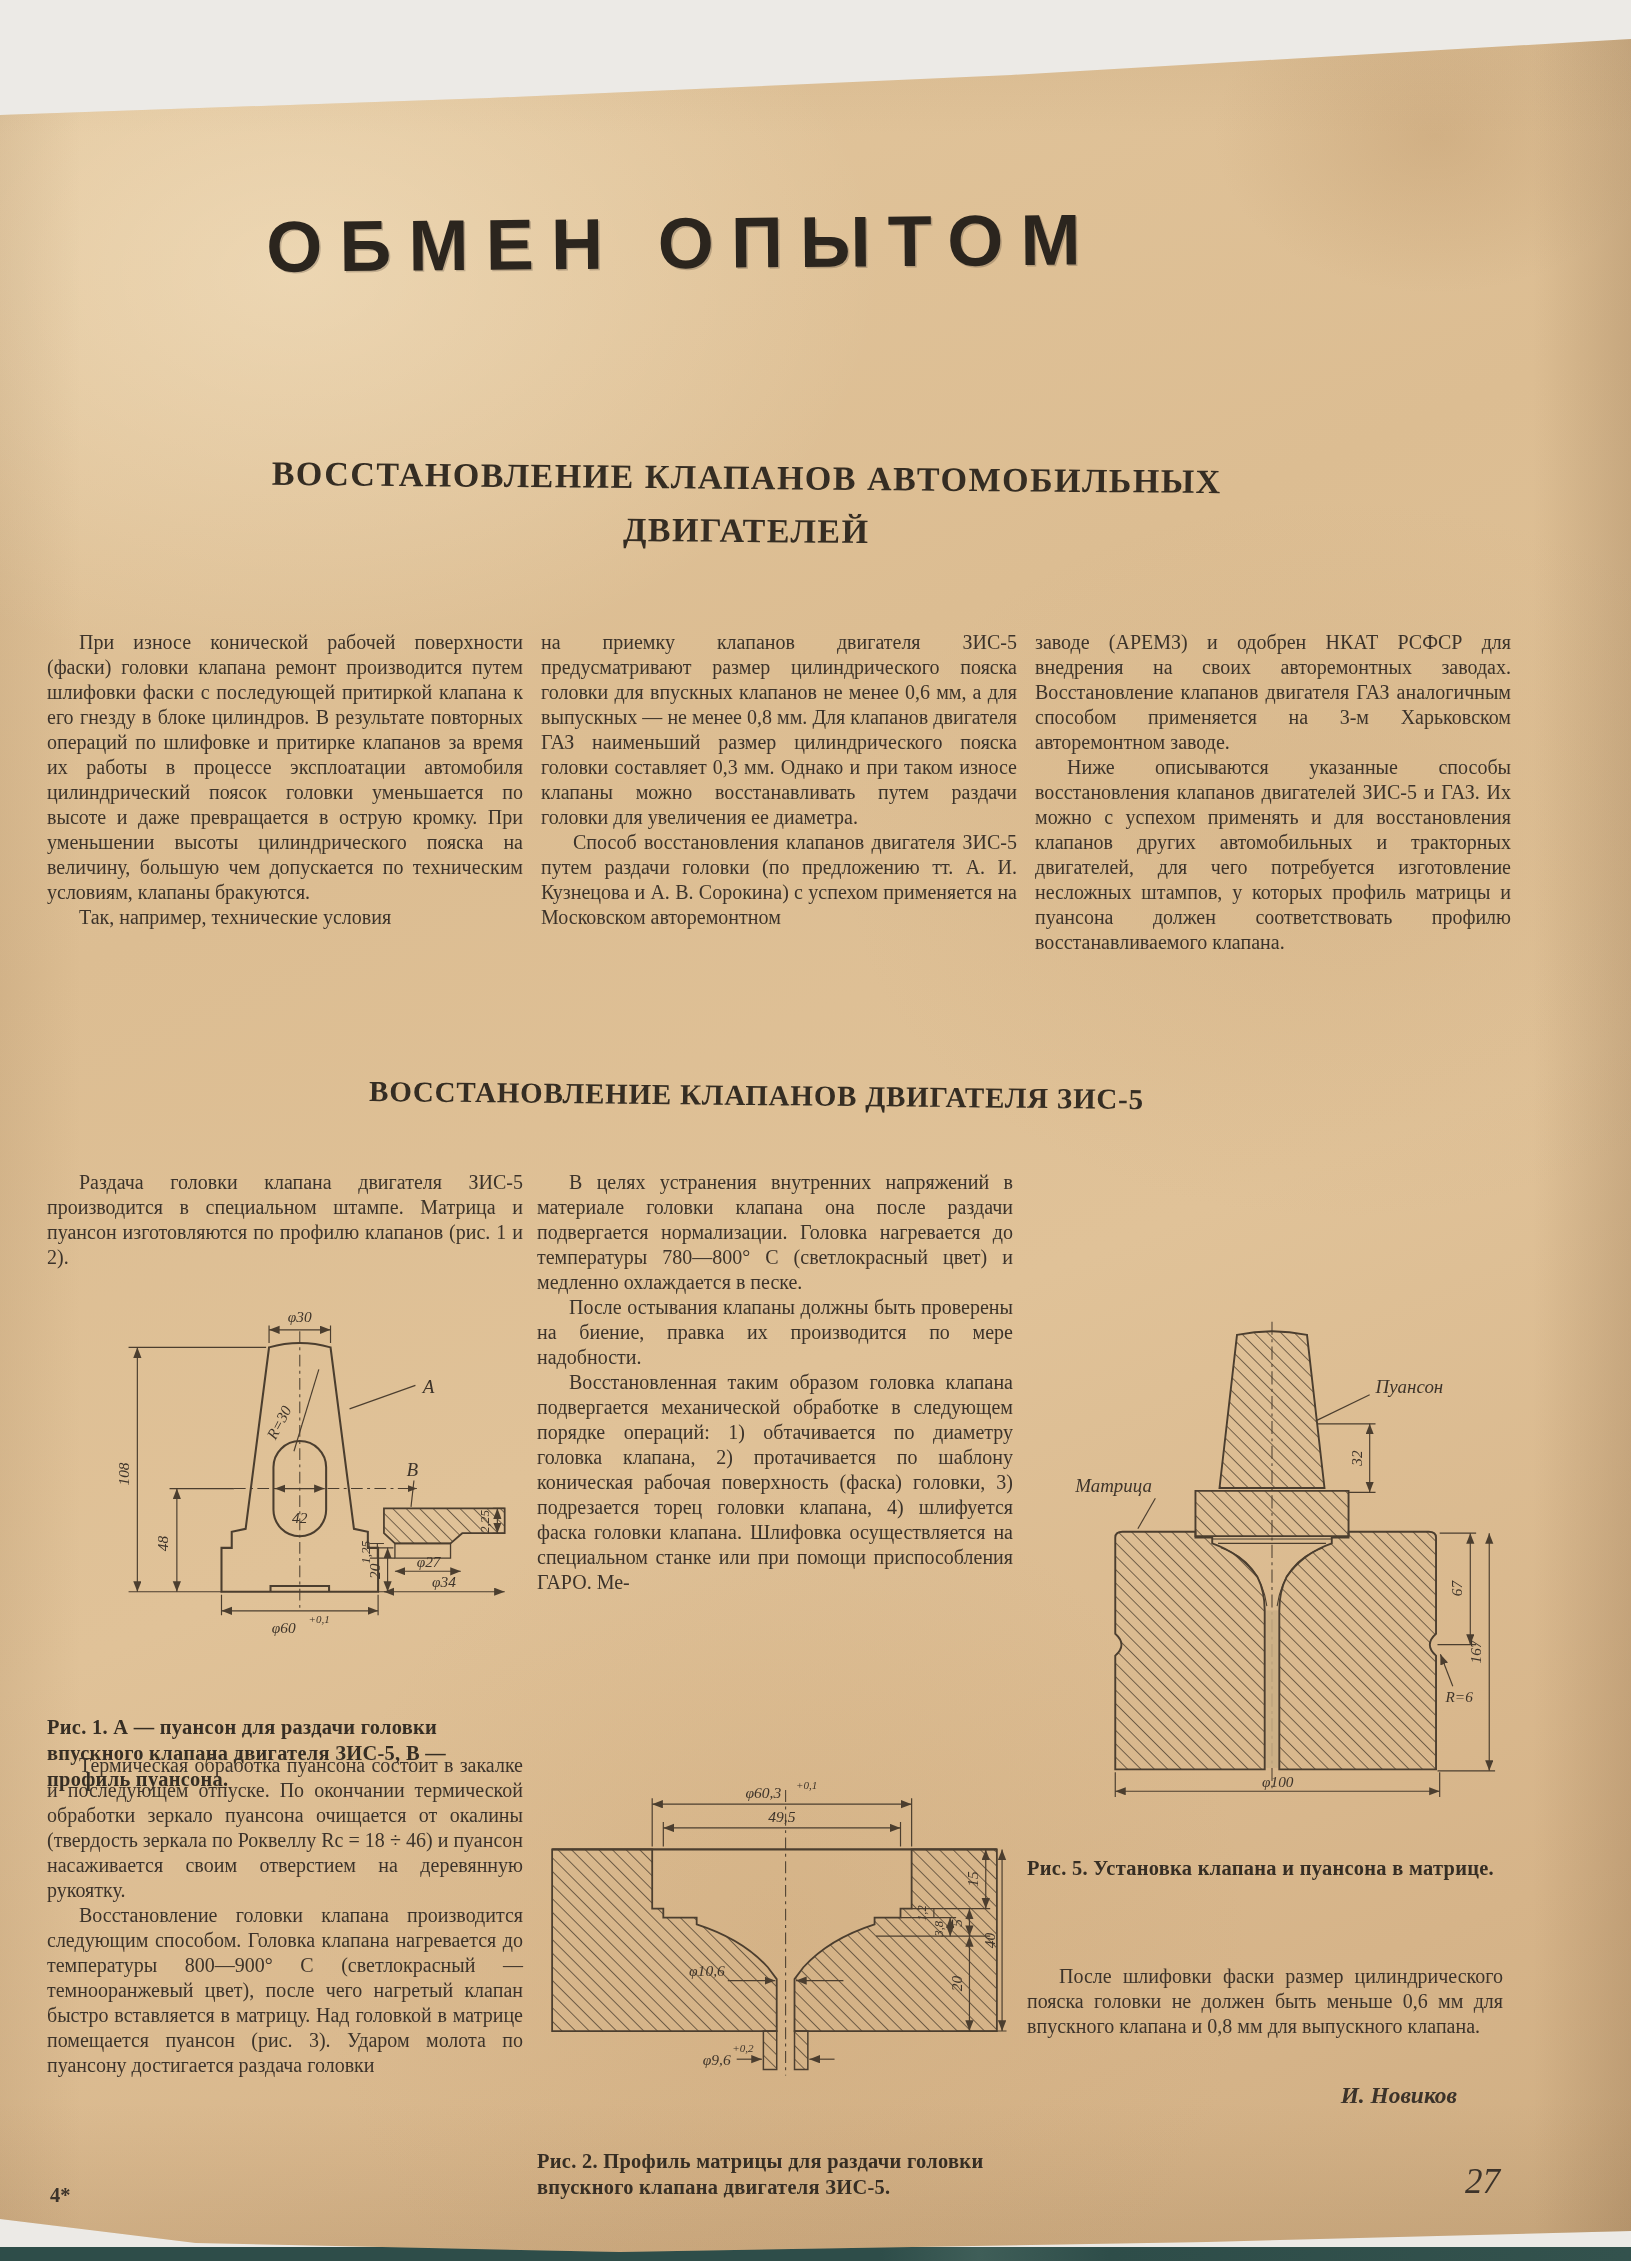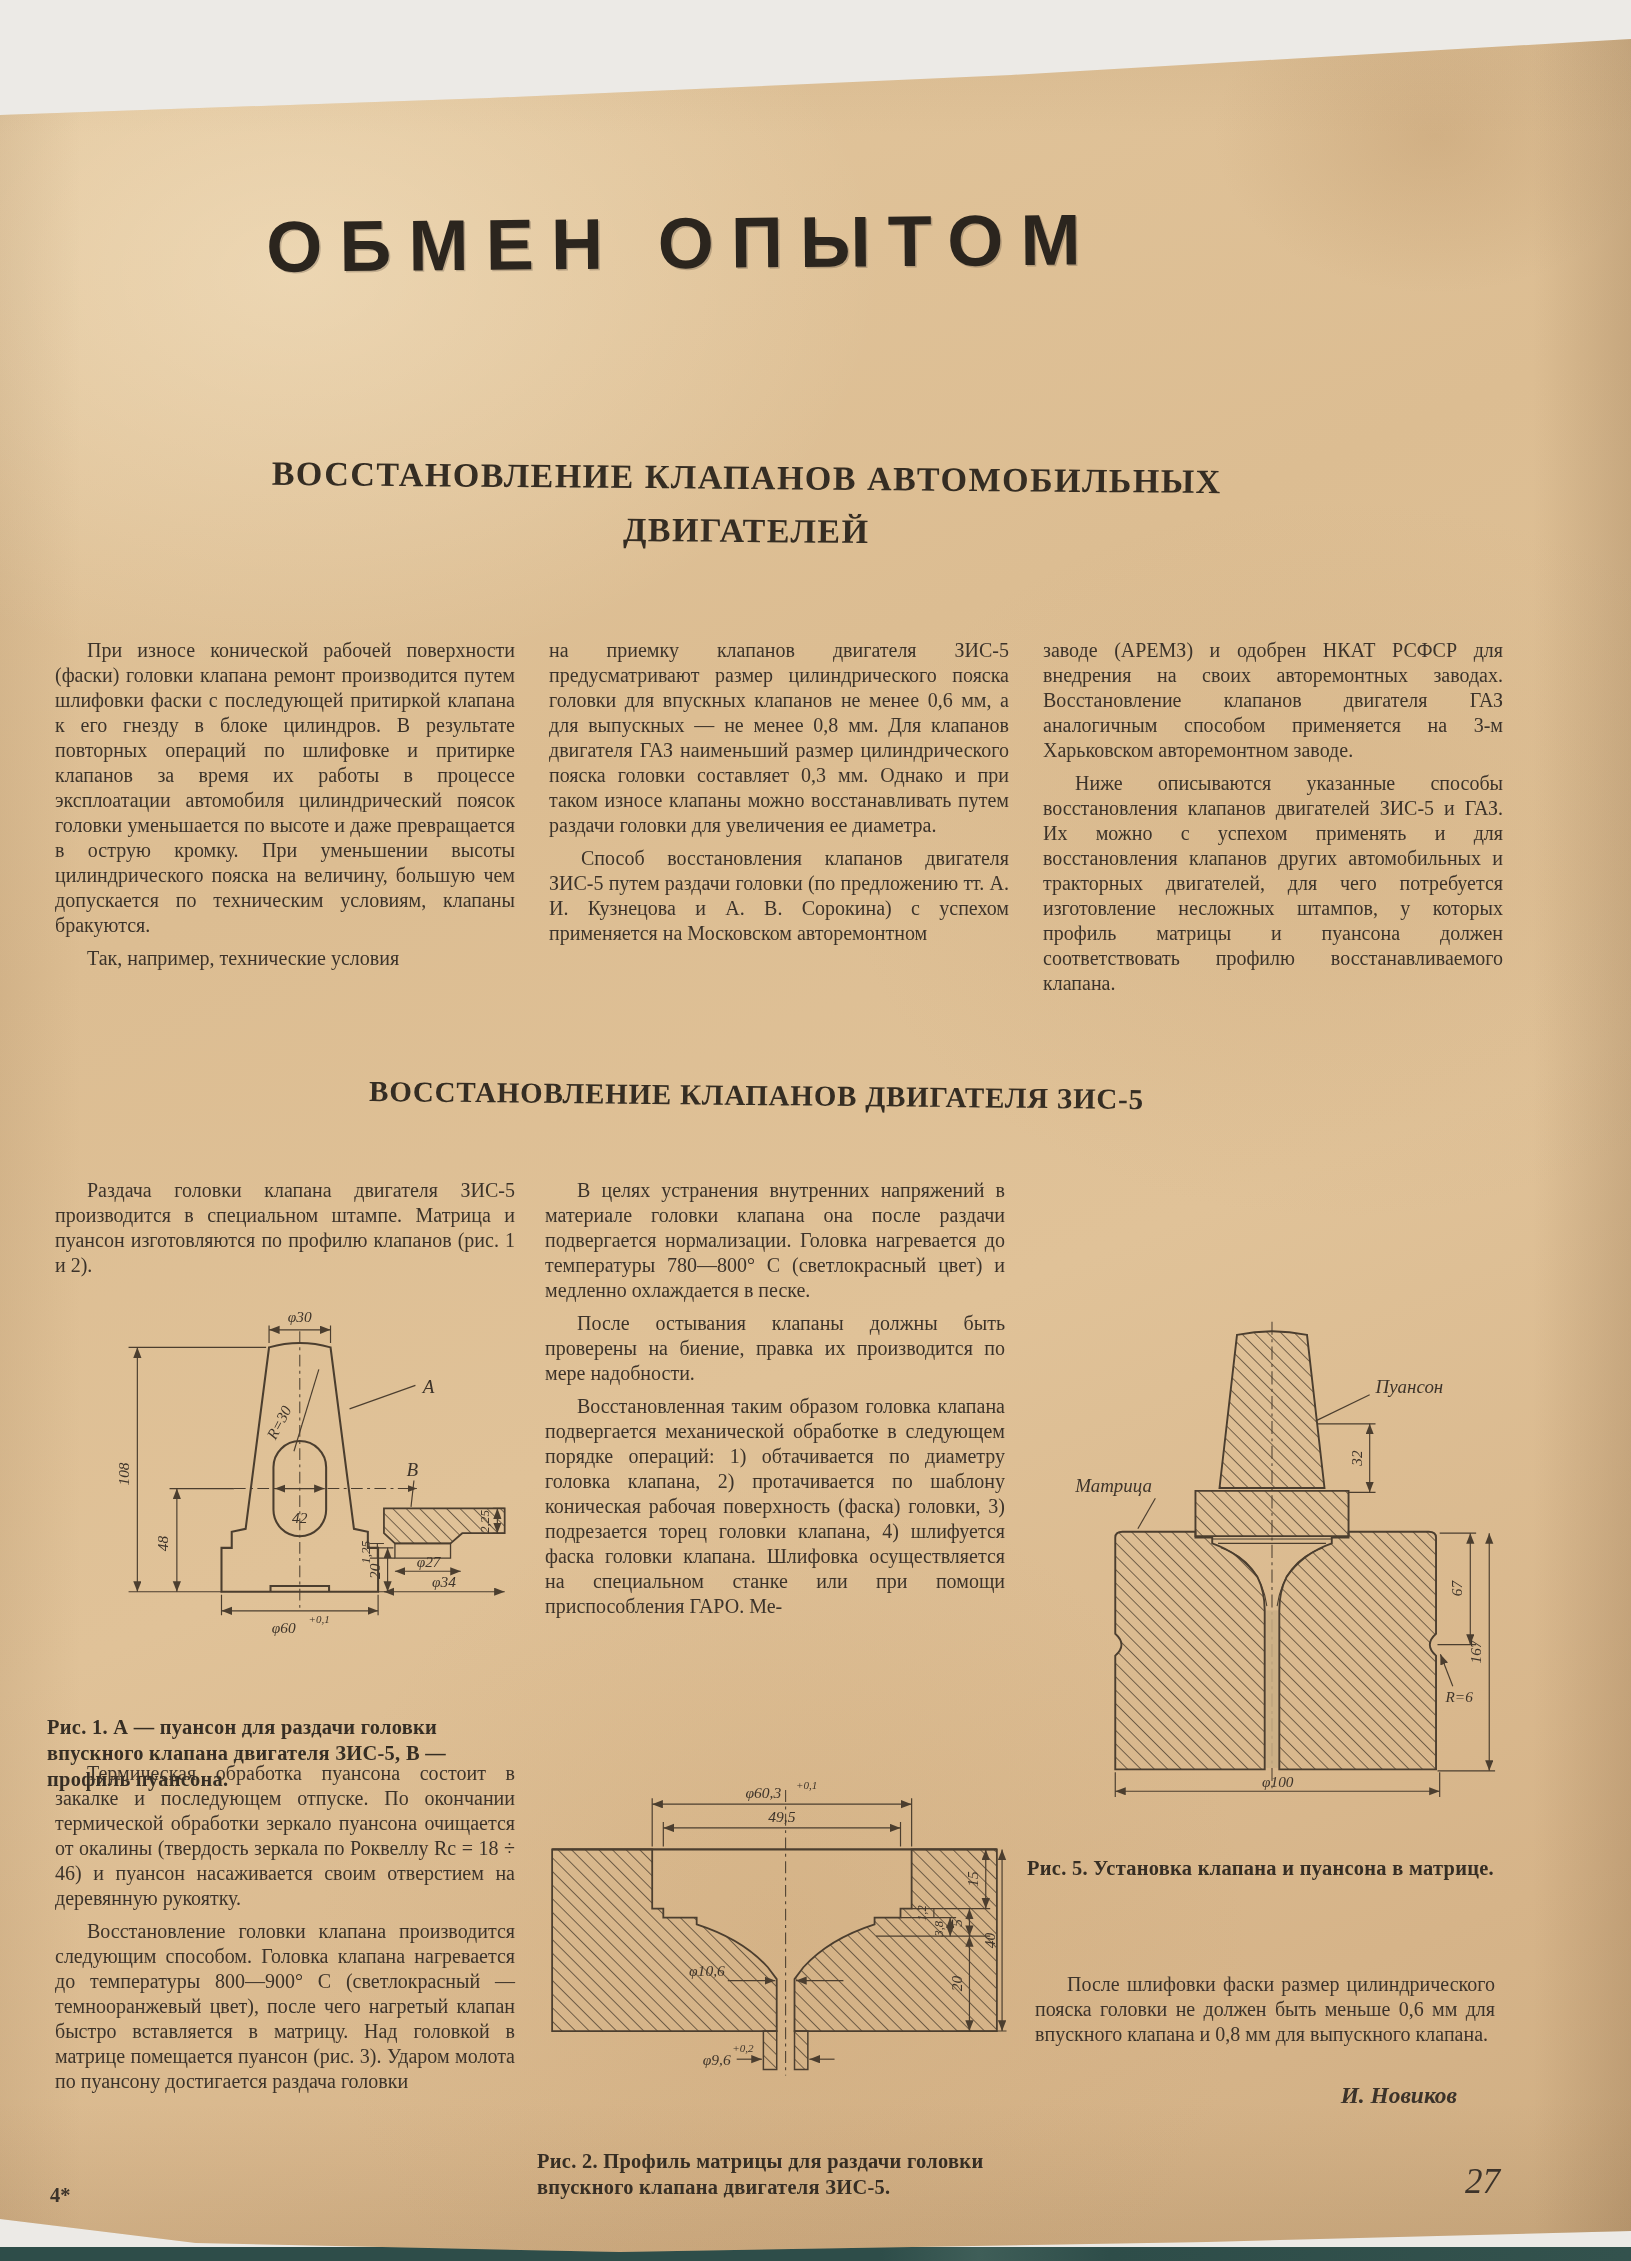--- a/index.html
+++ b/index.html
@@ -30,21 +30,21 @@
     font-family:"Liberation Sans", sans-serif;font-weight:bold;font-size:72px;
     letter-spacing:0.24em;color:#2b251e;transform:rotate(-0.5deg);
     text-shadow:1.5px 1.5px 0 rgba(58,48,38,0.25);}
   .art-title{position:absolute;top:452px;left:181px;width:1131px;text-align:center;
     font-weight:bold;font-size:34px;letter-spacing:1.5px;line-height:1.55;color:#352d23;
     transform:rotate(0.5deg);}
   .sec2-head{position:absolute;top:1079px;left:191px;width:1131px;text-align:center;
     font-weight:bold;font-size:29px;letter-spacing:0.8px;color:#352d23;transform:rotate(0.6deg);}
 
   .coltext{font-size:20px;line-height:25px;text-align:justify;}
-  .coltext p{margin:8px;text-indent:32px;}
+  .coltext p{margin:0;text-indent:32px;}
   .intro-cols{position:absolute;top:630px;left:47px;width:1465px;display:flex;gap:18px;}
   .intro-cols .col{width:476px;}
 
   .block{position:absolute;}
   .caption{font-weight:bold;font-size:20.4px;line-height:26px;text-align:left;
     letter-spacing:0.3px;color:#362e24;margin-top:48px;}
   .fig-svg{display:block;}
   .footnote{position:absolute;top:2184px;left:50px;font-weight:bold;font-size:20.4px;}
   .author{position:absolute;top:2082px;left:1027px;width:475px;text-align:right;
     padding-right:45px;box-sizing:border-box;font-weight:bold;font-style:italic;font-size:23.4px;}

